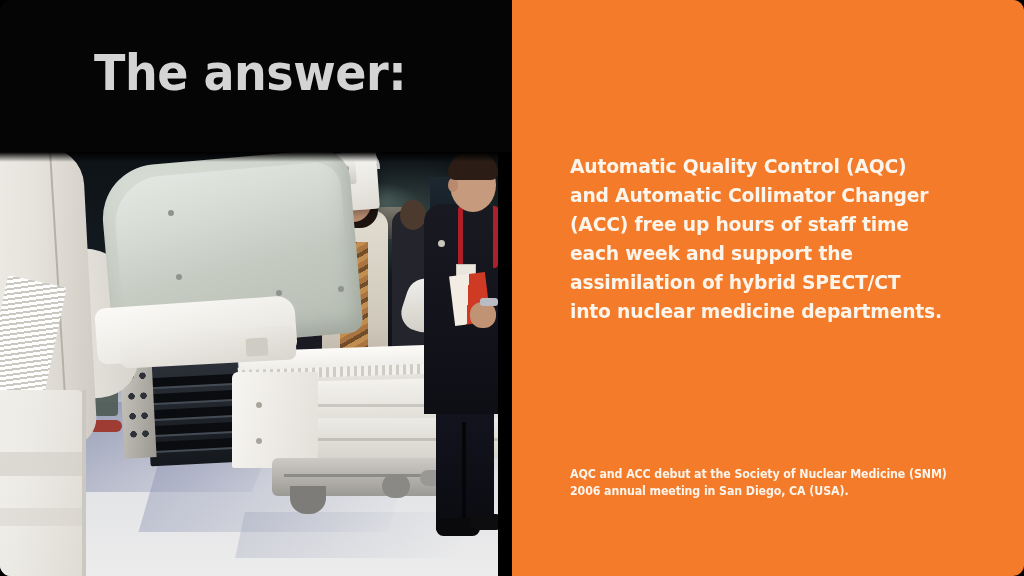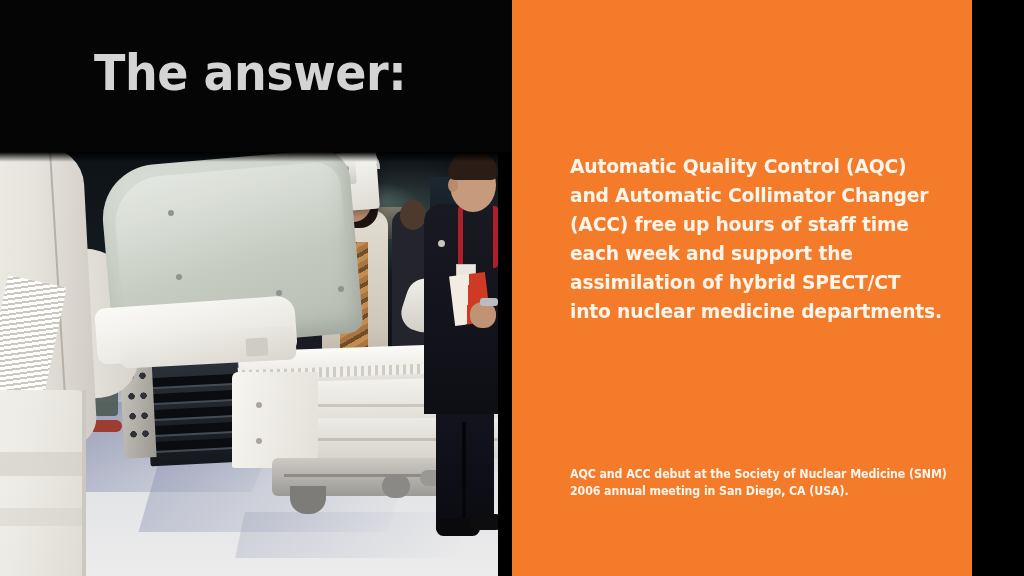--- a/index.html
+++ b/index.html
@@ -1,18 +1,18 @@
 <!DOCTYPE html>
 <html><head>
 <meta charset="utf-8">
 <style>
   html,body{margin:0;padding:0;background:#000;}
   body{width:1024px;height:576px;overflow:hidden;font-family:"Liberation Sans",sans-serif;}
 
-  .slide{position:relative;width:1024px;height:576px;background:#000;overflow:hidden;}
+  .slide{position:relative;width:1024px;height:576px;background:#000;overflow:hidden;border-radius:11px;}
 
   
   .left-panel{position:absolute;left:0;top:0;width:512px;height:576px;background:#050505;overflow:hidden;}
 
   .title{
     position:absolute;left:94px;top:44px;
     font-family:"DejaVu Sans",sans-serif;
     font-weight:700;font-size:50px;letter-spacing:-0.5px;
     color:#d4d4d4;
     transform:scaleX(0.92);transform-origin:left top;
@@ -209,21 +209,21 @@
 
   
   .roller{position:absolute;left:404px;top:126px;width:40px;height:54px;
     background:linear-gradient(160deg,#f3f1ec,#cfccc5);border-radius:20px 20px 18px 18px;transform:rotate(18deg);}
 
   
   .photo-sliver{position:absolute;left:498px;top:0;width:14px;height:424px;background:#000;}
   .photo-top-fade{position:absolute;left:0;top:0;width:512px;height:10px;background:linear-gradient(180deg,#000,rgba(0,0,0,0));}
 
   
-  .right-panel{position:absolute;left:512px;top:0;width:460px;height:576px;background:#F47B2A;}
+  .right-panel{position:absolute;left:512px;top:0;width:512px;height:576px;background:#F47B2A;}
 
   .body-text{
     position:absolute;left:58px;top:152px;width:390px;
     font-family:"DejaVu Sans",sans-serif;
     font-size:19.5px;line-height:29px;font-weight:600;
     color:#FCF5EC;letter-spacing:-0.2px;
     transform:scaleX(0.96);transform-origin:left top;
   }
   .caption{
     position:absolute;left:58px;top:466px;width:400px;

